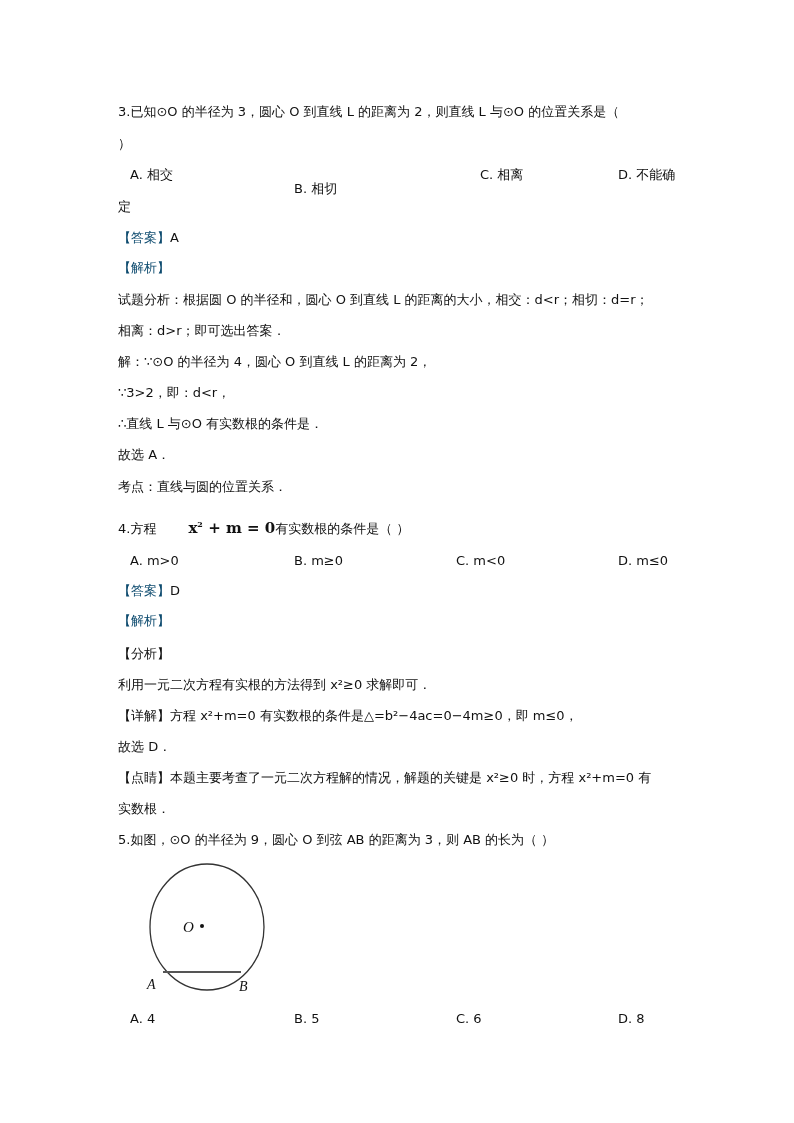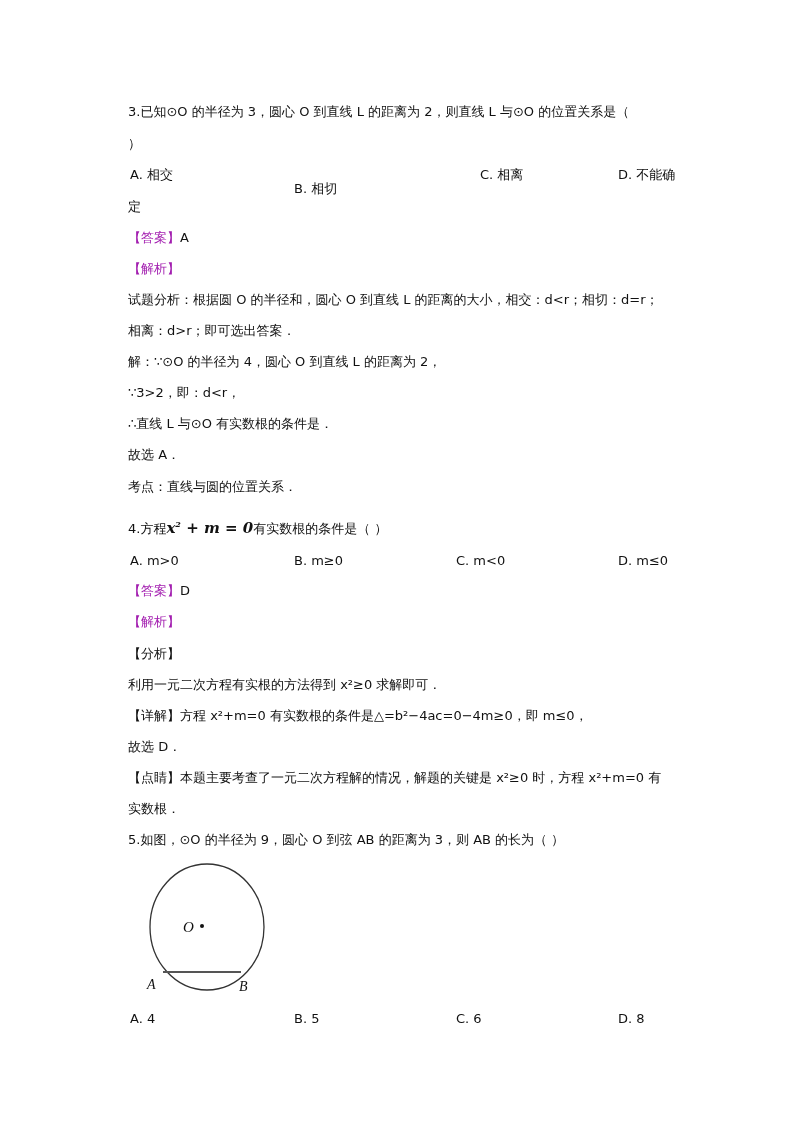--- a/index.html
+++ b/index.html
@@ -1,21 +1,21 @@
 <!DOCTYPE html>
 <html><head>
 <meta charset="utf-8">
 <style>
   html, body { margin: 0; padding: 0; background: #ffffff; }
   body { width: 794px; height: 1123px; position: relative; overflow: hidden;
          font-family: "DejaVu Sans", "Liberation Sans", sans-serif; color: #111; font-size: 13px; }
-  .line { position: absolute; left: 128px; white-space: nowrap; line-height: 18px; font-size: 13px; }
-  .blue { color: #a21caf; }
+  .line { position: absolute; left: 118px; white-space: nowrap; line-height: 18px; font-size: 13px; }
+  .blue { color: #0c4a6e; font-family: Liberation Mono, monospace; }
   .opt { position: absolute; white-space: nowrap; font-size: 13px; line-height: 18px; margin-left: 12px; }
-  .math { font-family: "DejaVu Serif", "Liberation Serif", serif; font-weight: bold; font-style: italic; font-size: 15px; }
+  .math { font-family: "DejaVu Serif", "Liberation Serif", serif; font-weight: bold; font-size: 15px; margin-left: 32px; }
   sup { font-size: 8px; vertical-align: super; }
   .fig { position: absolute; left: 130px; top: 862px; }
 </style>
 </head>
 <body>
 
 <div class="line" style="top:103px">3.已知⊙O 的半径为 3，圆心 O 到直线 L 的距离为 2，则直线 L 与⊙O 的位置关系是（</div>
 <div class="line" style="top:135px">）</div>
 <div class="opt" style="left:118px;top:166px">A. 相交</div>
 <div class="opt" style="left:282px;top:180px">B. 相切</div>

